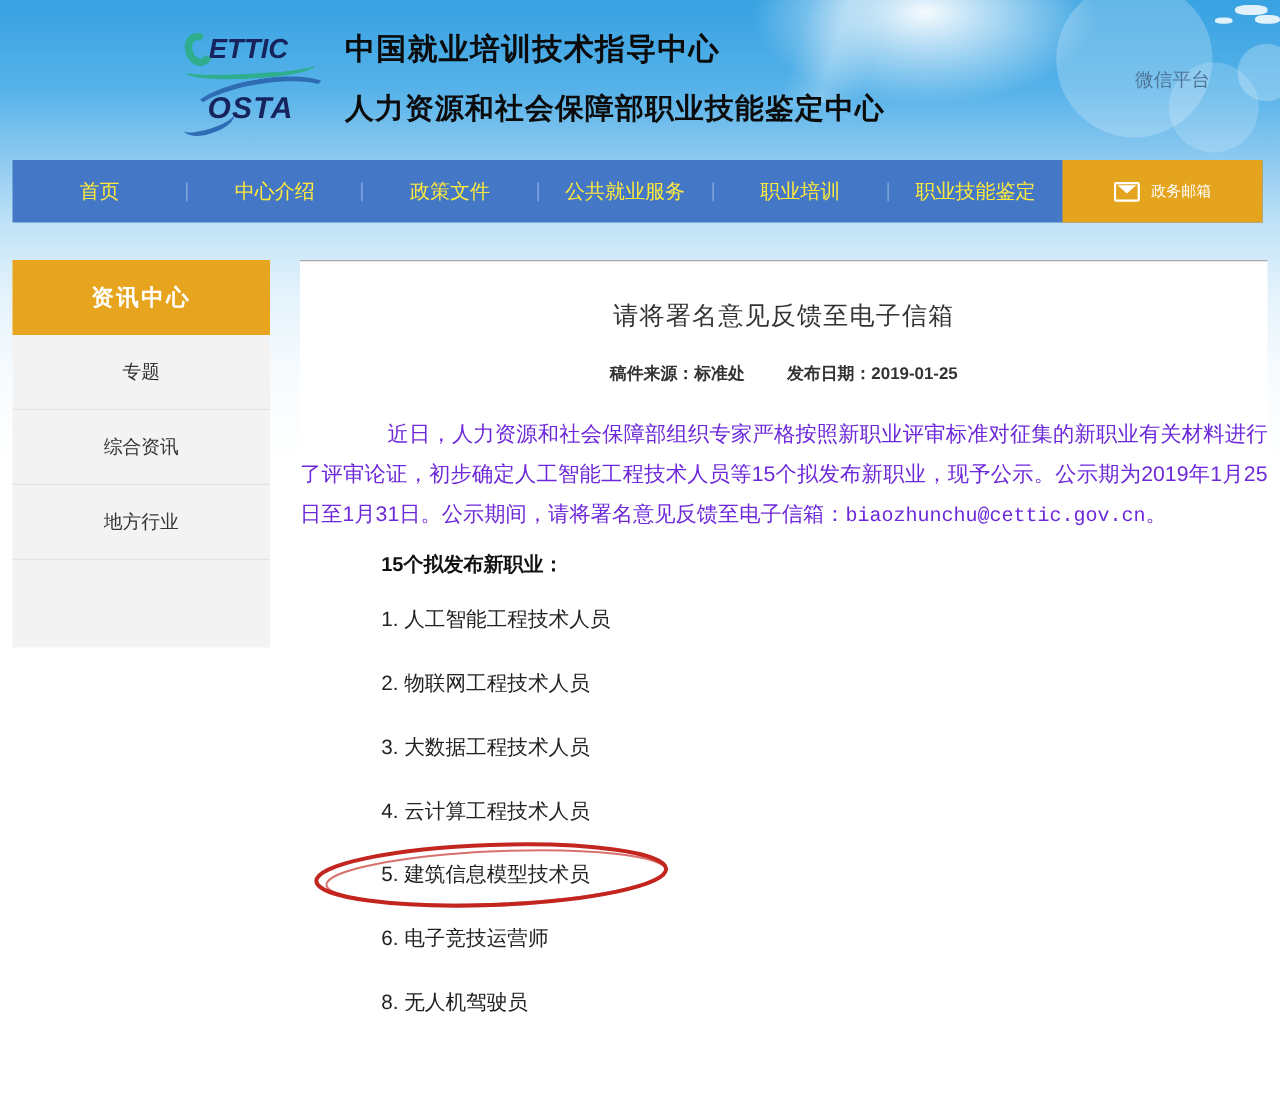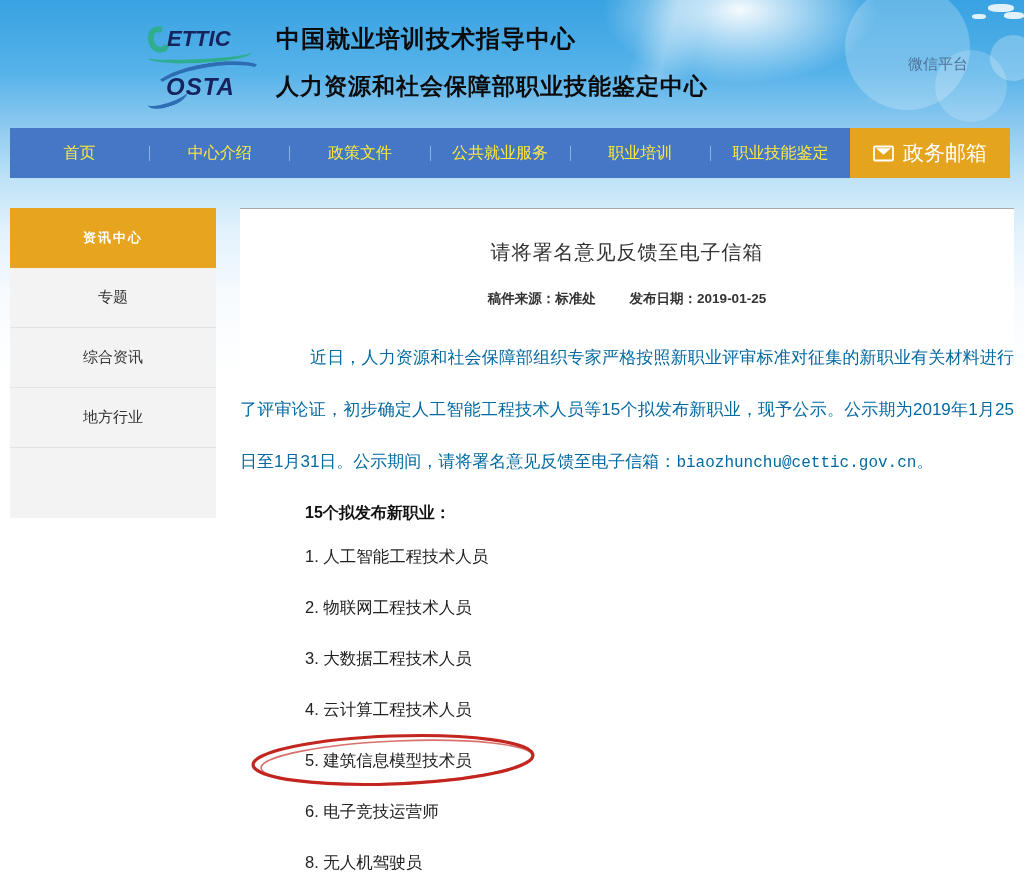--- a/index.html
+++ b/index.html
@@ -34,38 +34,38 @@
   .osta-text{position:absolute;left:8px;top:6px;font-weight:bold;font-style:italic;font-size:24px;color:#16235d;letter-spacing:1px;}
   .osta-arc{position:absolute;left:-6px;top:-4px;width:116px;height:38px;border:4px solid transparent;border-top:4px solid #2e6cb4;border-radius:50%;transform:rotate(-9deg);}
   .osta-tail{position:absolute;left:-12px;bottom:-2px;width:42px;height:18px;border-bottom:4px solid #2e6cb4;border-radius:50%;transform:rotate(-18deg);}
   .header-title2{margin-left:14px;font-size:23px;font-weight:900;color:#0b0b0b;letter-spacing:1px;}
   .wechat{position:absolute;left:908px;top:55px;font-size:15px;color:#4e7396;cursor:pointer;}
   
   .nav{position:absolute;left:10px;top:128px;width:1000px;height:50px;background:#4478c6;display:flex;align-items:stretch;}
   .nav-links{flex:1;display:flex;align-items:center;}
   .nav-item{flex:1;text-align:center;color:#ffe93c;font-size:16px;cursor:pointer;white-space:nowrap;}
   .nav-sep{width:1px;height:15px;background:#8fb0e2;}
-  .nav-mail{width:160px;background:#e5a41d;display:flex;align-items:center;justify-content:center;gap:9px;color:#ffffff;font-size:21px;cursor:pointer;}
+  .nav-mail{width:160px;background:#e5a41d;display:flex;align-items:center;justify-content:center;gap:9px;color:#ffffff;font-size:12px;cursor:pointer;}
   
   .sidebar{position:absolute;left:10px;top:208px;width:206px;}
-  .sidebar-header{height:60px;background:#e7a41f;color:#fff;font-size:13px;font-weight:bold;display:flex;align-items:center;justify-content:center;letter-spacing:2px;}
+  .sidebar-header{height:60px;background:#e7a41f;color:#fff;font-size:18px;font-weight:bold;display:flex;align-items:center;justify-content:center;letter-spacing:2px;}
   .sidebar-item{height:60px;background:#f3f3f3;color:#333;font-size:15px;display:flex;align-items:center;justify-content:center;border-bottom:1px solid #e3e3e3;cursor:pointer;}
   .sidebar-item.active{
     background:
       linear-gradient(118deg,rgba(255,255,255,.30) 0%,rgba(255,255,255,0) 26%),
       linear-gradient(242deg,rgba(255,255,255,.12) 0%,rgba(255,255,255,0) 30%),
       #3f8edd;
     color:#fff;border-bottom:none;height:62px;}
   .sidebar-footer{height:70px;background:#f3f3f3;}
   
   .main{position:absolute;left:240px;top:208px;width:774px;height:687px;background:#ffffff;border-top:1px solid #a8a8a8;}
   .article-title{margin-top:30px;text-align:center;font-size:20px;font-weight:500;color:#333;letter-spacing:1px;}
   .article-meta{margin-top:24px;text-align:center;font-size:13.5px;font-weight:bold;color:#333;}
   .article-meta .date{margin-left:30px;}
-  .article-body{margin-top:24px;font-size:17px;line-height:52px;color:#0369a1;text-indent:70px;text-align:justify;}
+  .article-body{margin-top:24px;font-size:17px;line-height:32px;color:#6d28d9;text-indent:70px;text-align:justify;}
   .article-body .email{font-family:"Liberation Mono","DejaVu Sans Mono",monospace;font-size:16px;}
   .list{margin-top:6px;padding-left:65px;}
   .list-heading{height:36px;line-height:36px;font-size:16px;font-weight:bold;color:#111;}
   .list-item{position:relative;height:51px;line-height:51px;font-size:16.5px;color:#222;}
   .annotation{position:absolute;left:-58px;top:-2px;width:292px;height:56px;pointer-events:none;}
 </style>
 </head>
 <body>
 
 <div class="page">

